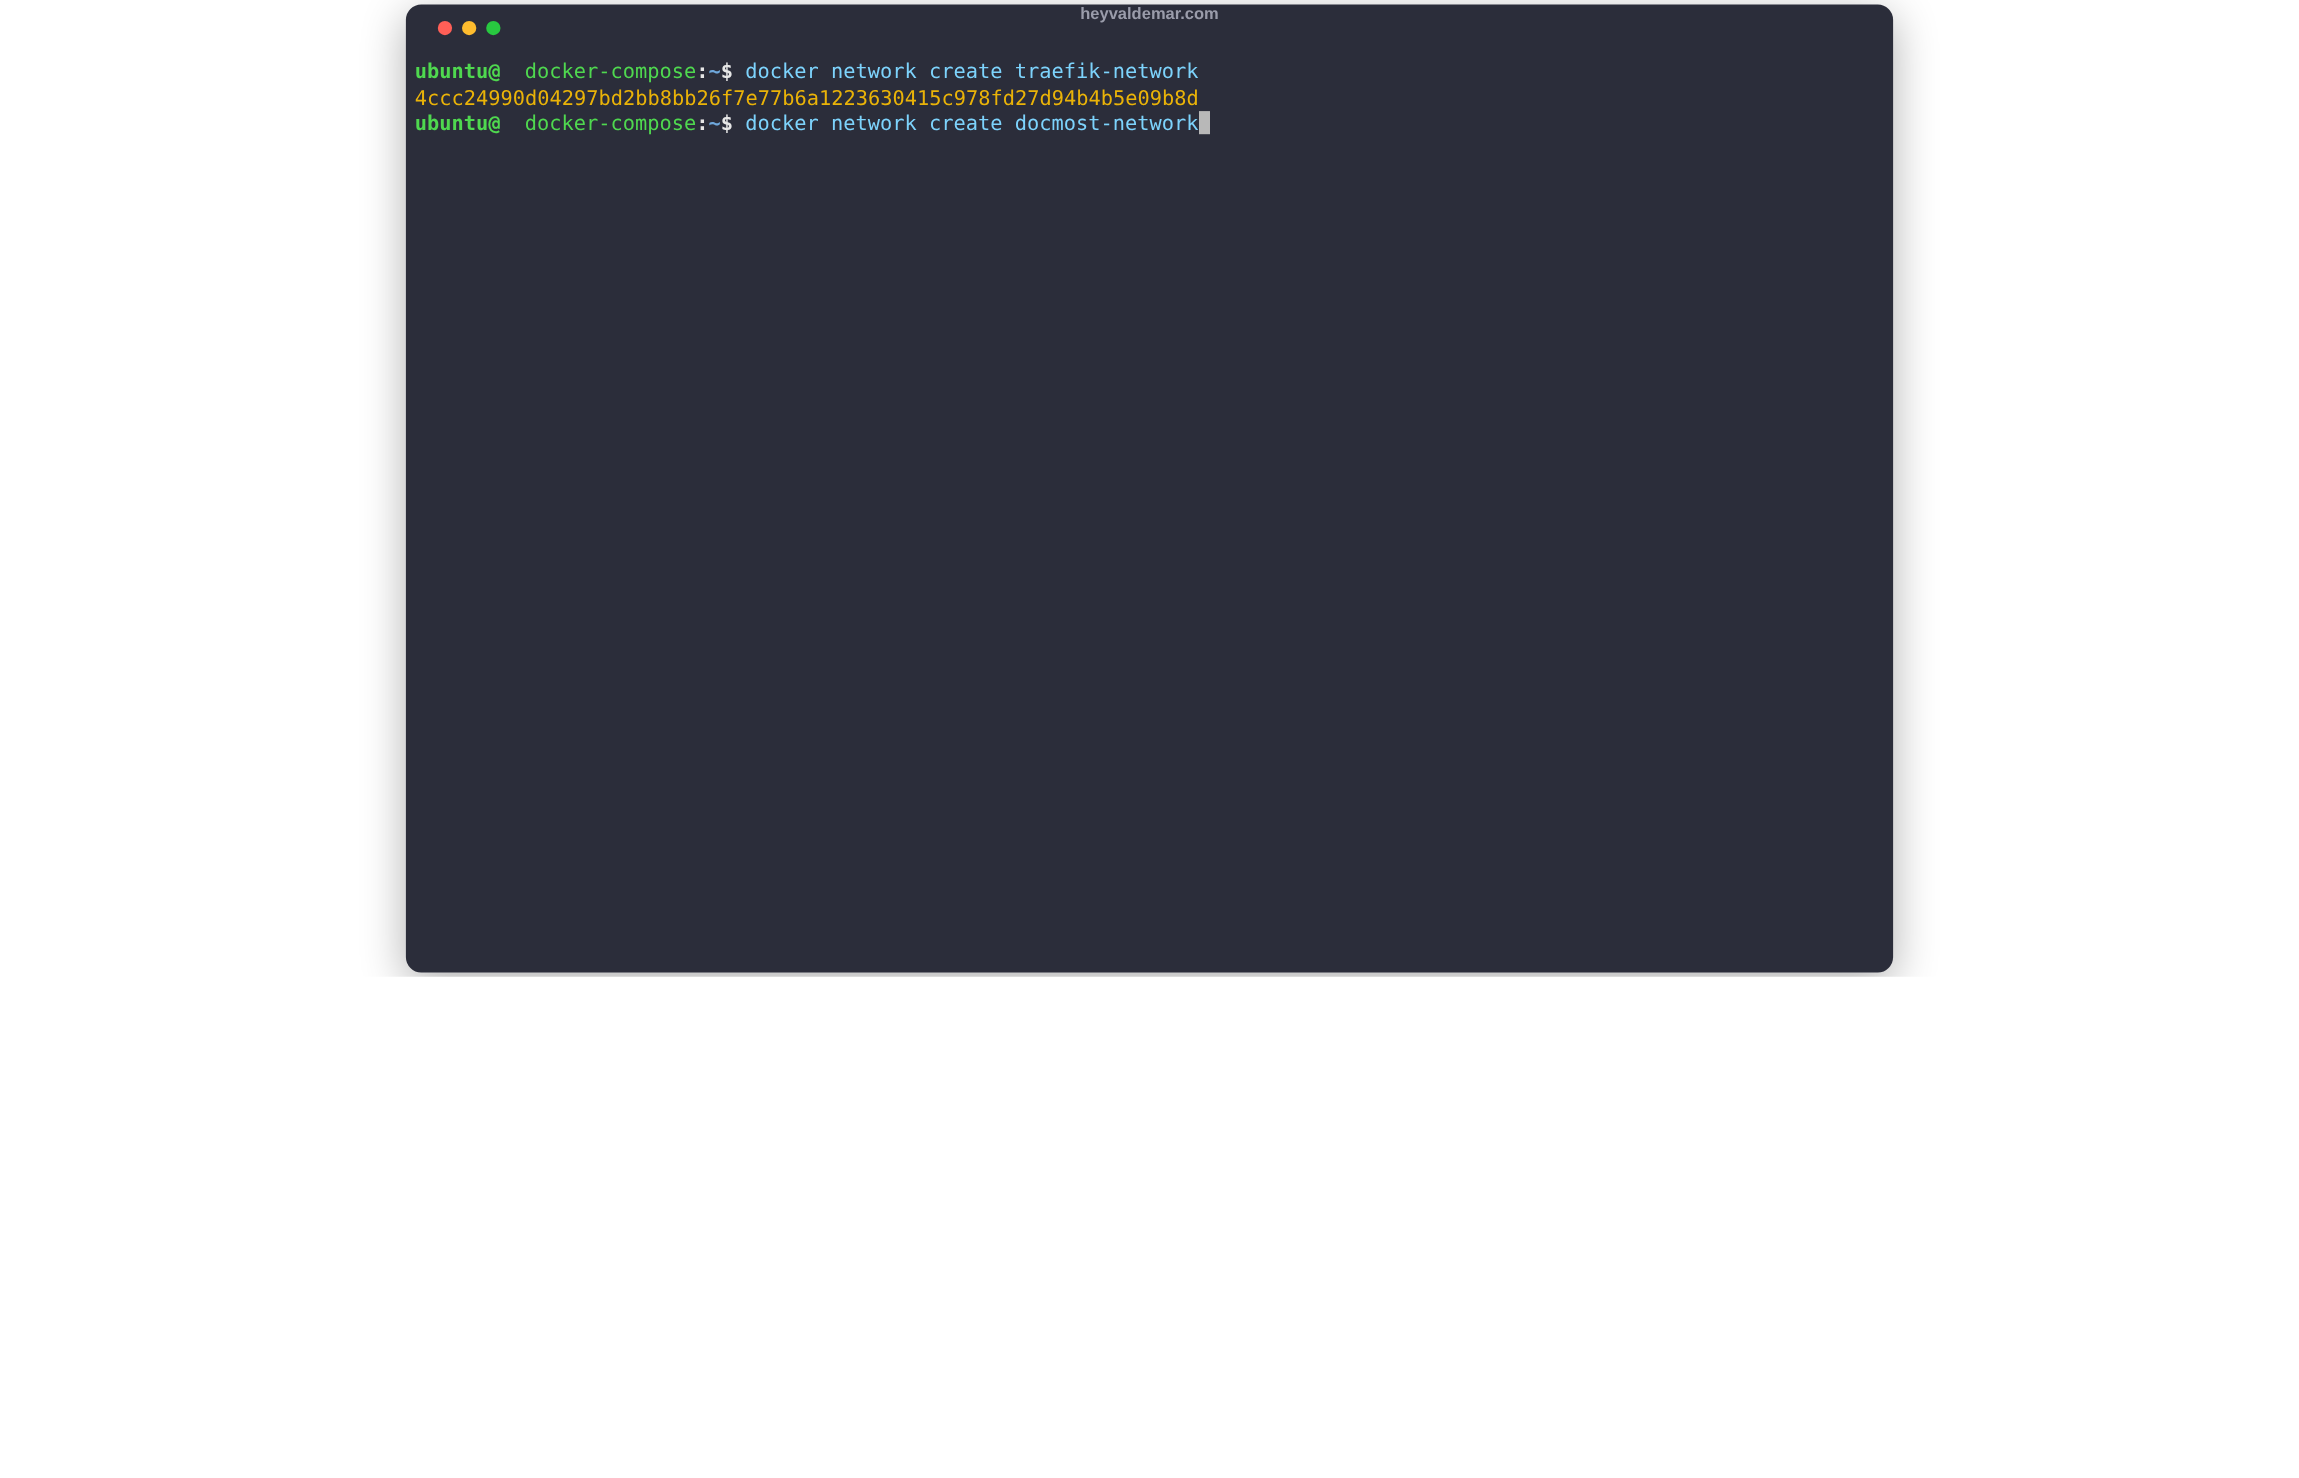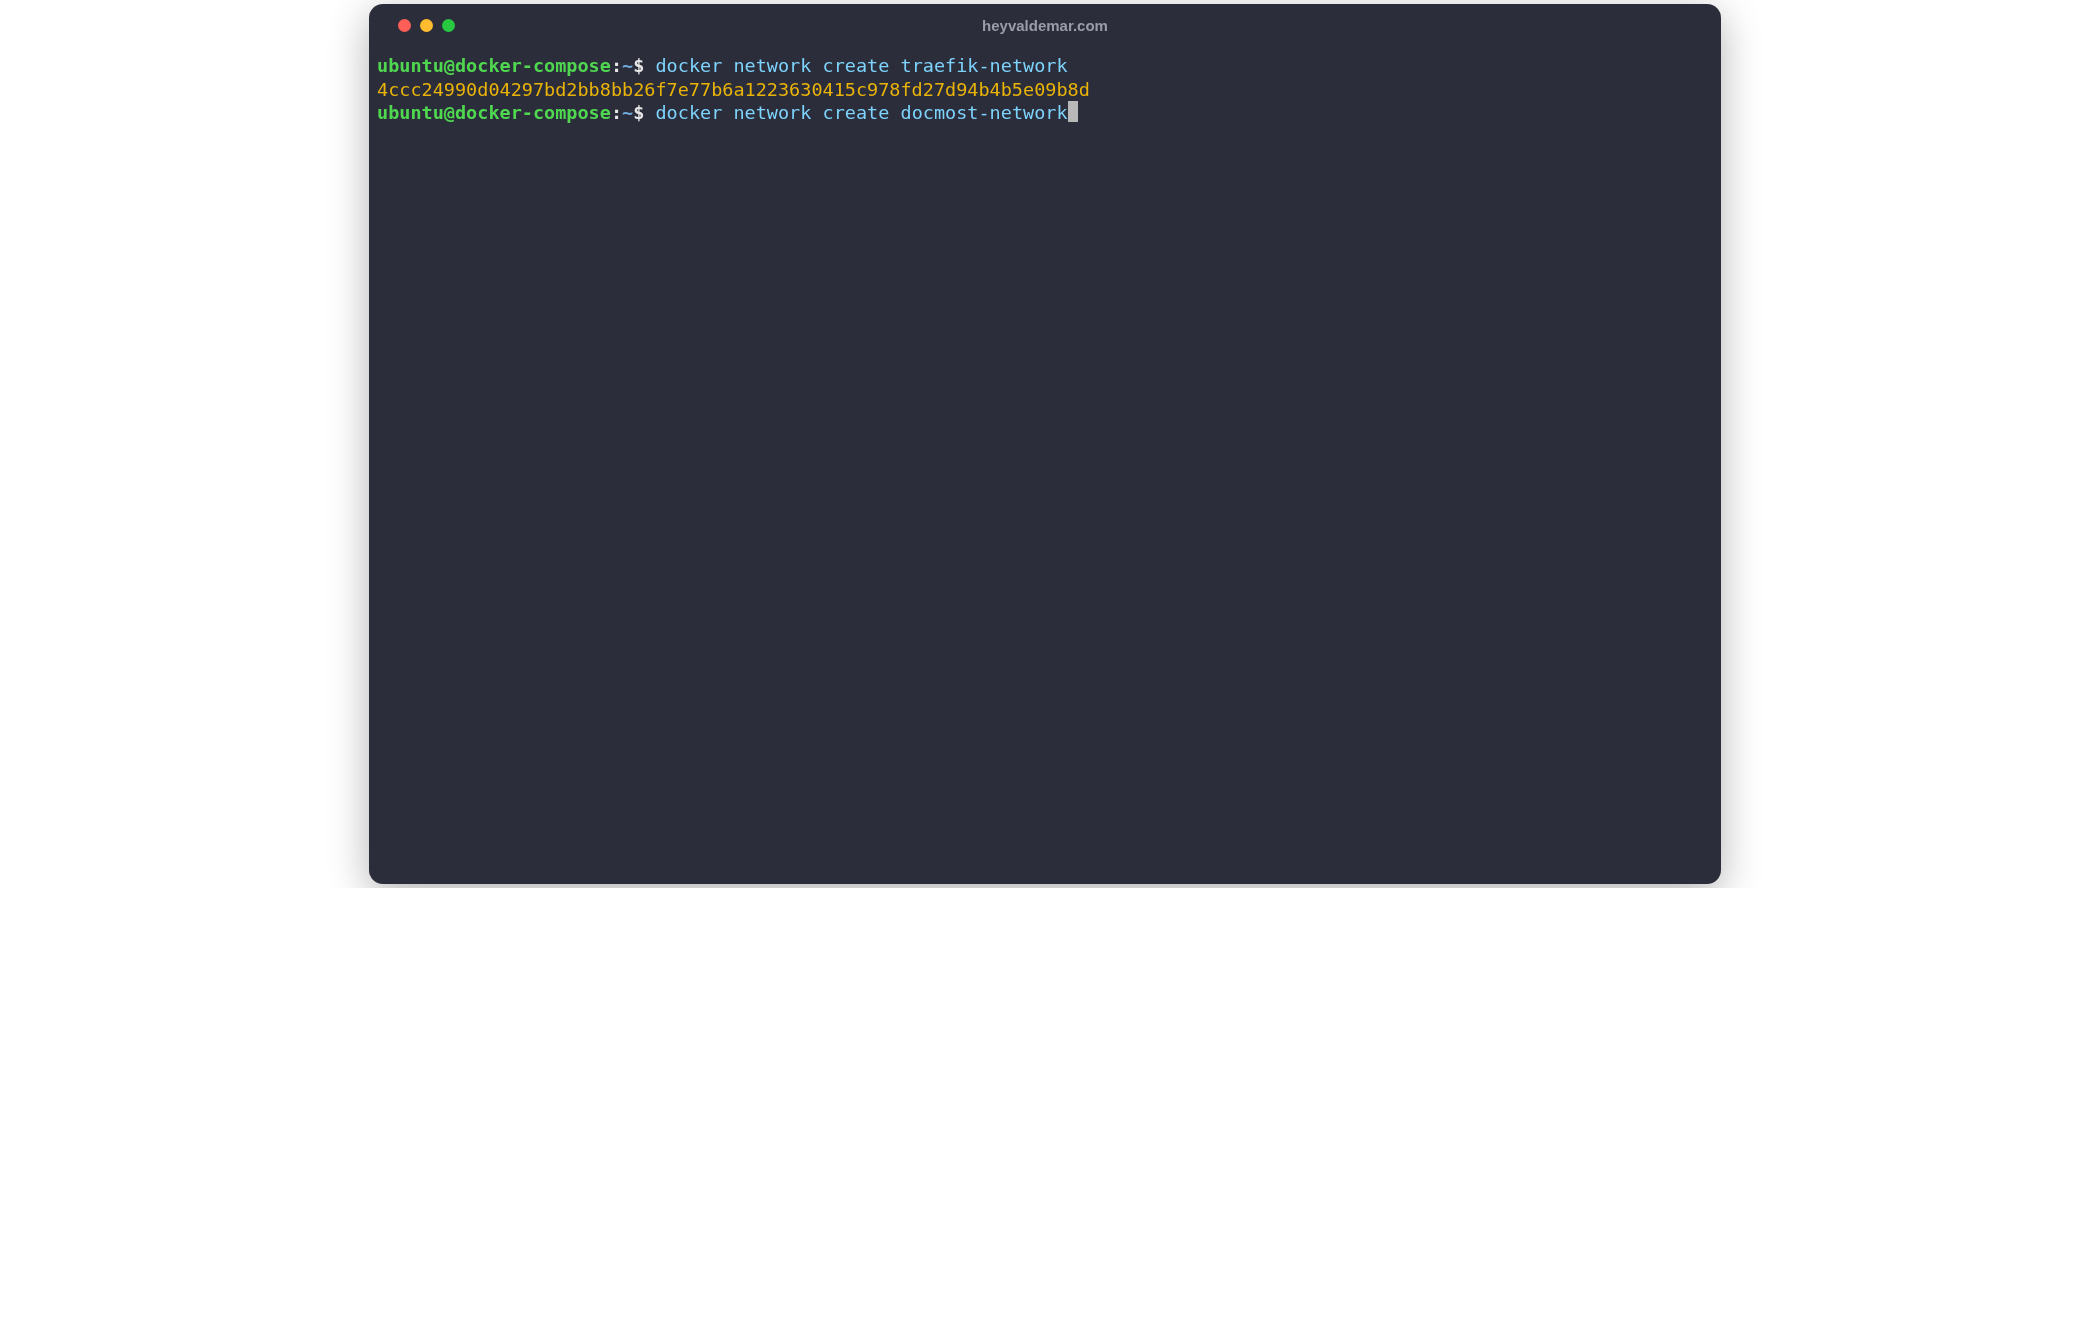--- a/index.html
+++ b/index.html
@@ -21,21 +21,20 @@
       background: #2b2d3a;
       border-radius: 14px;
       overflow: hidden;
       box-shadow: 0 10px 40px rgba(0,0,0,0.3);
       display: flex;
       flex-direction: column;
     }
     .title-bar {
       height: 42px;
       display: flex;
-      align-items: center;
       padding: 0 29px;
       position: relative;
       flex-shrink: 0;
     }
     .traffic-lights {
       display: flex;
       gap: 9px;
       align-items: center;
     }
     .traffic-light {
@@ -63,21 +62,21 @@
       color: #e6e6e6;
       font-weight: 500;
       white-space: pre;
       overflow: hidden;
     }
     .line {
       display: block;
     }
     .user { color: #4fd84f; font-weight: 700; text-align: right; }
     .at { color: #4fd84f; font-weight: 700; }
-    .host { color: #4fd84f; font-weight: 700; }
+    .host { color: #4fd84f; font-weight: 400; margin-left: 22px; }
     .colon { color: #e6e6e6; font-weight: 700; }
     .path { color: #6fa8dc; font-weight: 700; }
     .dollar { color: #e6e6e6; font-weight: 700; }
     .cmd { color: #7dd3fc; }
     .output { color: #eab308; }
     .cursor {
       display: inline-block;
       width: 10px;
       height: 21px;
       background: #b8b8b8;

